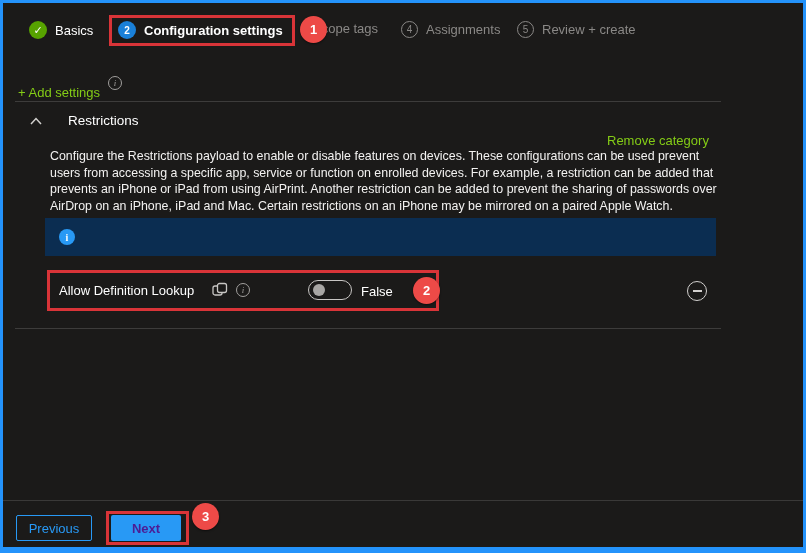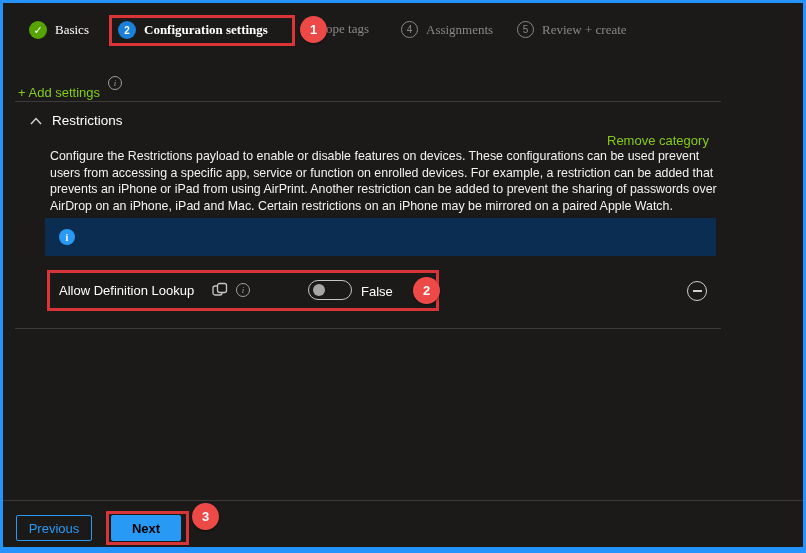--- a/index.html
+++ b/index.html
@@ -12,21 +12,21 @@
     position:relative;
     width:806px; height:553px;
     background:#1b1a19;
     border:3px solid #2493fb;
     border-bottom-width:6px;
     overflow:hidden;
   }
   
   .steps { position:absolute; top:12px; left:14px; height:32px; }
   .step { position:absolute; display:flex; align-items:center; gap:8px; white-space:nowrap; }
-  .step-label { font-size:13px; color:#8a8886;font-family:Liberation Serif, serif; }
+  .step-label { font-size:13px; color:#8a8886; }
   .step-done .step-label { color:#ffffff; }
   .step-active .step-label { color:#ffffff; font-weight:bold; }
   .badge {
     width:18px; height:18px; border-radius:50%;
     display:flex; align-items:center; justify-content:center;
     font-size:10px; flex:0 0 auto;
   }
   .badge-done { background:#57a300; color:#fff; font-size:11px; }
   .badge-active { background:#1a80d8; color:#fff; font-weight:bold; }
   .badge-idle { border:1.5px solid #8a8886; color:#8a8886; width:17px; height:17px; }
@@ -79,21 +79,21 @@
     border:1.5px solid #d2d0ce; display:flex; align-items:center; justify-content:center;
     cursor:pointer;
   }
   .minus-btn span { display:block; width:9px; height:1.5px; background:#d2d0ce; }
   
   .btn {
     position:absolute; height:26px; display:flex; align-items:center; justify-content:center;
     font-size:13px; cursor:pointer; border-radius:2px;text-align:center;
   }
   .btn-outline { border:1px solid #2899f5; color:#2899f5; background:transparent; width:76px; }
-  .btn-primary { background:#2899f5; color:#000000; font-weight:bold; width:70px; }
+  .btn-primary { background:#2899f5; color:#4c1d95; font-weight:bold; width:70px; }
   
   .logo { position:absolute; text-align:center; }
   .logo-text { color:#2d7dd2; font-size:7.5px; font-weight:bold; letter-spacing:.2px; margin-top:1px; }
 </style>
 </head>
 <body>
 
 <div class="frame">
 
   <div class="steps">
@@ -129,21 +129,21 @@
   <div style="position:absolute; left:15px; top:63px; display:flex; align-items:center; gap:8px;">
     <span class="link">+ Add settings</span>
     <span class="info-icon">i</span>
   </div>
 
   <div class="divider" style="left:12px; top:98px; width:706px;"></div>
 
   <svg class="chevron" style="left:27px; top:114px;" viewBox="0 0 12 8">
     <polyline points="1,7 6,1.5 11,7" fill="none" stroke="#d2d0ce" stroke-width="1.5"></polyline>
   </svg>
-  <div class="cat-title" style="left:49px; top:110px;">Restrictions</div>
+  <div class="cat-title" style="left:65px; top:110px;">Restrictions</div>
   <div class="link" style="position:absolute; left:604px; top:111px;">Remove category</div>
 
   <div class="desc" style="left:47px; top:145px; width:668px;">Configure the Restrictions payload to enable or disable features on devices. These configurations can be used prevent users from accessing a specific app, service or function on enrolled devices. For example, a restriction can be added that prevents an iPhone or iPad from using AirPrint. Another restriction can be added to prevent the sharing of passwords over AirDrop on an iPhone, iPad and Mac. Certain restrictions on an iPhone may be mirrored on a paired Apple Watch.</div>
 
   <div class="banner" style="left:42px; top:215px; width:671px; height:38px;">
     <span class="banner-info">i</span>
   </div>
 
   <div class="anno-box" style="left:44px; top:267px; width:392px; height:41px;"></div>
   <div class="setting-row" style="left:56px; top:280px;">

